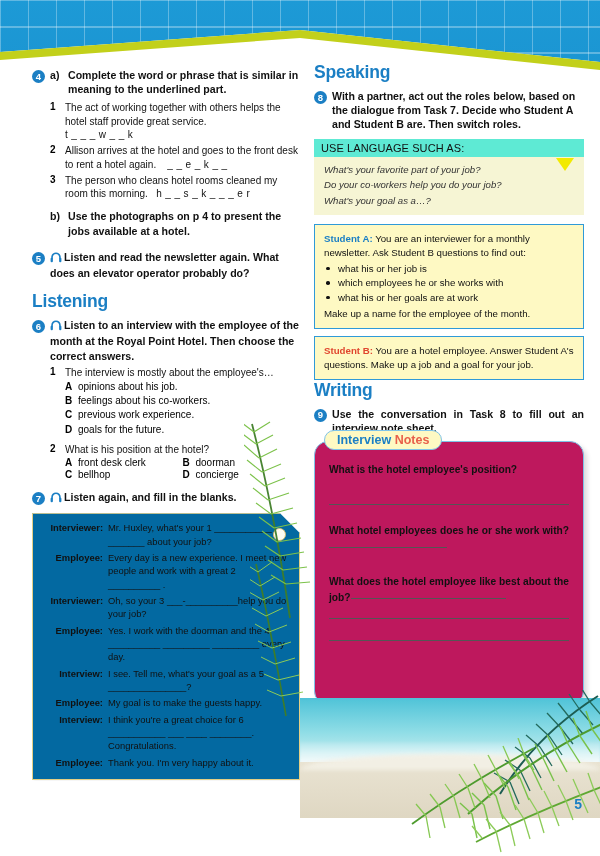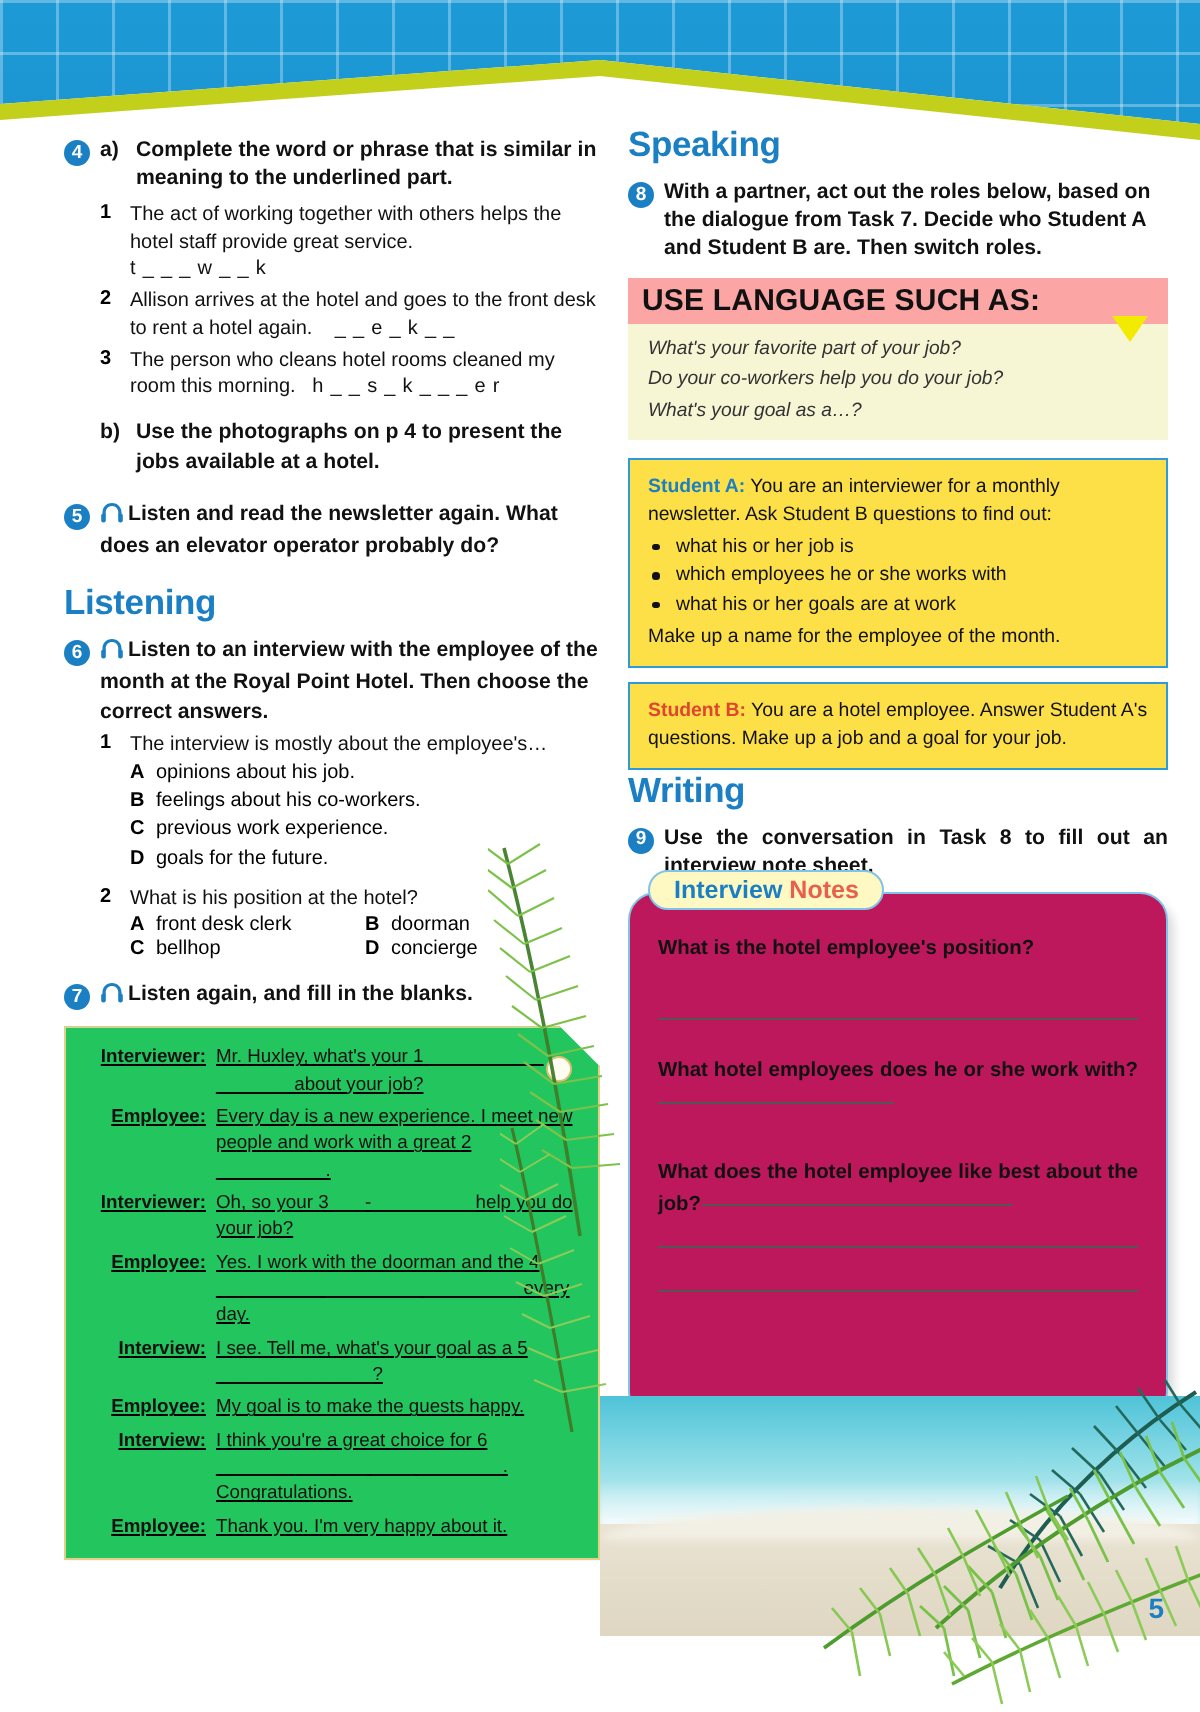--- a/index.html
+++ b/index.html
@@ -62,53 +62,52 @@
   .oletter{flex:0 0 auto;width:13px;font-weight:bold;}
   .otext{flex:1 1 auto;}
   .opt-row{display:flex;padding-left:15px;margin-top:1px;font-size:10px;}
   .opt-half{display:flex;width:50%;}
 
   .indent-list{padding-left:18px;margin-top:2px;}
 
   
   .tagbox{
     position:relative;margin-top:7px;width:268px;
-    background:#22c55e;border:1px solid #e3cf86;
+    background:#0369a1;border:1px solid #e3cf86;
     box-shadow:2px 2px 3px rgba(0,0,0,.18);
     padding:7px 10px 10px 8px;box-sizing:border-box;
     clip-path:polygon(0 0, 248px 0, 268px 20px, 268px 100%, 0 100%);
-    text-decoration:underline;
   }
   .tag-hole{
     position:absolute;right:13px;top:14px;width:11px;height:11px;
     border-radius:50%;background:#fffdf2;border:1.3px solid #d9bf72;
   }
   .dl{display:flex;margin-bottom:3px;font-size:9.4px;line-height:1.42;}
   .dspk{flex:0 0 auto;width:62px;text-align:right;font-weight:bold;padding-right:5px;color:#111;}
   .dtxt{flex:1 1 auto;color:#111;}
 
   
   .ulbox{position:relative;margin-top:7px;width:270px;}
   .ulbox-head{
-    background:#fca5a5;color:#111;font-size:15px;font-weight:bold;
+    background:#5eead4;color:#111;font-size:11px;font-weight:normal;
     letter-spacing:.1px;padding:3px 7px;
   }
   .ulbox-body{
     background:#f6f5d4;padding:5px 10px 7px 10px;
     font-style:italic;font-size:9.6px;line-height:1.62;color:#333;
   }
   .ulbox-tab{
     position:absolute;right:10px;top:19px;width:0;height:0;
     border-left:9px solid transparent;border-right:9px solid transparent;
     border-top:13px solid #f2ea00;
   }
 
   
   .stbox{
-    border:1.3px solid #2f9ad8;background:#fde047;
+    border:1.3px solid #2f9ad8;background:#fef9c3;
     padding:7px 9px;margin-top:9px;
     font-size:9.7px;line-height:1.42;color:#111;
   }
   .stbox.second{margin-top:7px;}
   .stA{color:#1b7fc4;font-weight:bold;}
   .stB{color:#e0462f;font-weight:bold;}
   .bullets{margin:2px 0 2px 0;padding:0;list-style:none;}
   .bullets li{position:relative;padding-left:14px;line-height:1.5;}
   .bullets li:before{
     content:"";position:absolute;left:2px;top:5px;width:3.5px;height:3.5px;

